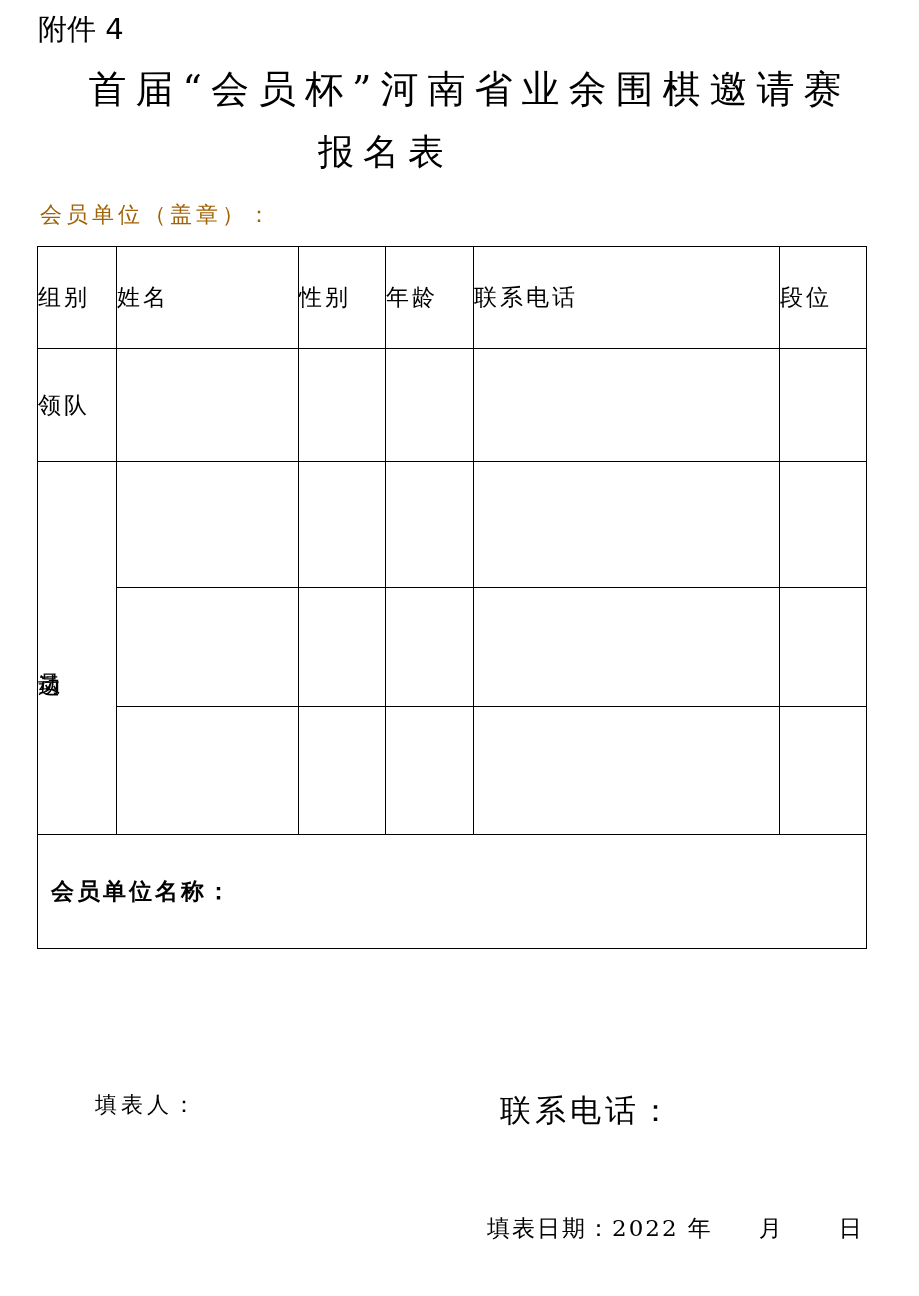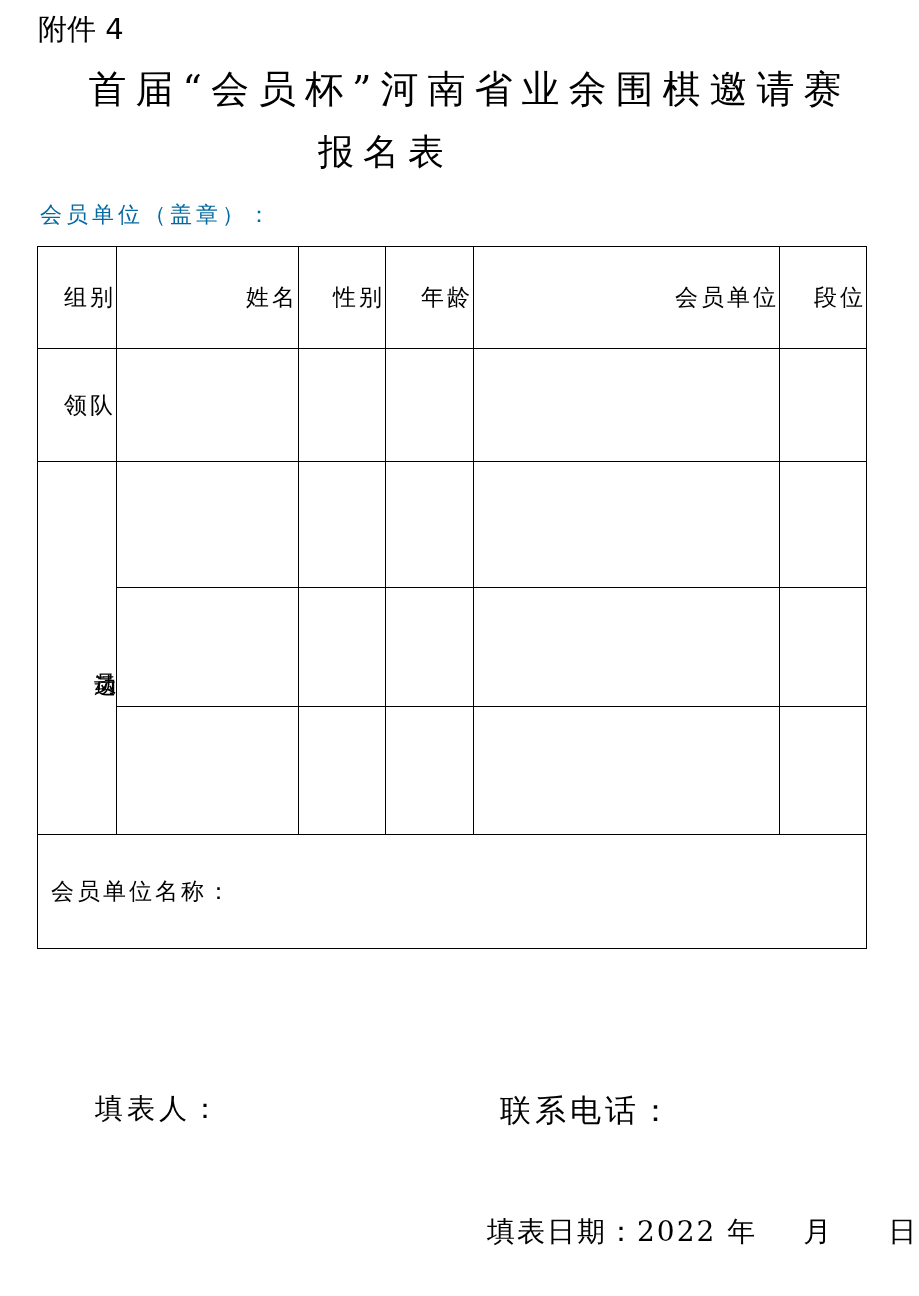--- a/index.html
+++ b/index.html
@@ -2,28 +2,28 @@
 <html><head>
 <meta charset="utf-8">
 <style>
   html, body { margin:0; padding:0; background:#fff; }
   body { width:919px; height:1296px; position:relative; overflow:hidden; color:#000;
          font-family:"DejaVu Serif","Liberation Serif",serif; }
   .abs { position:absolute; white-space:nowrap; }
   #attachment { left:38px; top:10px; font-family:"DejaVu Sans","Liberation Sans",sans-serif; font-size:29px; }
   #title1 { left:0; width:919px; top:64px; text-align:center; font-size:38px; letter-spacing:9px; padding-left:20px; box-sizing:border-box; }
   #title2 { left:0; width:741px; top:128px; text-align:center; font-size:36px; letter-spacing:9px; padding-left:30px; box-sizing:border-box; }
-  #seal { left:40px; top:200px; font-size:22px; letter-spacing:4px; color:#0369a1; }
+  #seal { left:40px; top:200px; font-size:22px; letter-spacing:4px; color:#a16207; }
   table { position:absolute; left:37px; top:246px; border-collapse:collapse; table-layout:fixed; }
-  td { border:1.5px solid #000; padding:0; text-align:right; vertical-align:middle; font-size:23px; letter-spacing:3px; }
+  td { border:1.5px solid #000; padding:0; text-align:left; vertical-align:middle; font-size:23px; letter-spacing:3px; }
   .vert { writing-mode:vertical-rl; text-orientation:upright; letter-spacing:0; font-size:22px; line-height:1; }
-  .unit-cell { text-align:left; padding-left:13px; }
-  #filler { left:95px; top:1090px; font-size:28px; letter-spacing:4px; }
+  .unit-cell { text-align:left; padding-left:13px;font-weight:bold; }
+  #filler { left:95px; top:1090px; font-size:22px; letter-spacing:4px; }
   #phone { left:500px; top:1090px; font-size:31px; letter-spacing:4px; }
-  #date { left:487px; top:1213px; font-size:28px; letter-spacing:2px; }
+  #date { left:487px; top:1213px; font-size:23px; letter-spacing:2px; }
   #date .gap1 { display:inline-block; width:46px; }
   #date .gap2 { display:inline-block; width:55px; }
 </style>
 </head>
 <body>
 
 <div id="attachment" class="abs">附件 4</div>
 <div id="title1" class="abs">首届“会员杯”河南省业余围棋邀请赛</div>
 <div id="title2" class="abs">报名表</div>
 <div id="seal" class="abs">会员单位（盖章）：</div>
@@ -36,21 +36,21 @@
     <col style="width:88px">
       <col style="width:306px">
       <col style="width:87px">
   </colgroup>
   <tbody>
       <tr style="height:102px">
     <td>组别</td>
     <td>姓名</td>
     <td>性别</td>
     <td>年龄</td>
-    <td>会员单位</td>
+    <td>联系电话</td>
     <td>段位</td>
   </tr>
   <tr style="height:113px">
     <td>领队</td>
     <td></td>
     <td></td>
     <td></td>
     <td></td>
     <td></td>
   </tr>

